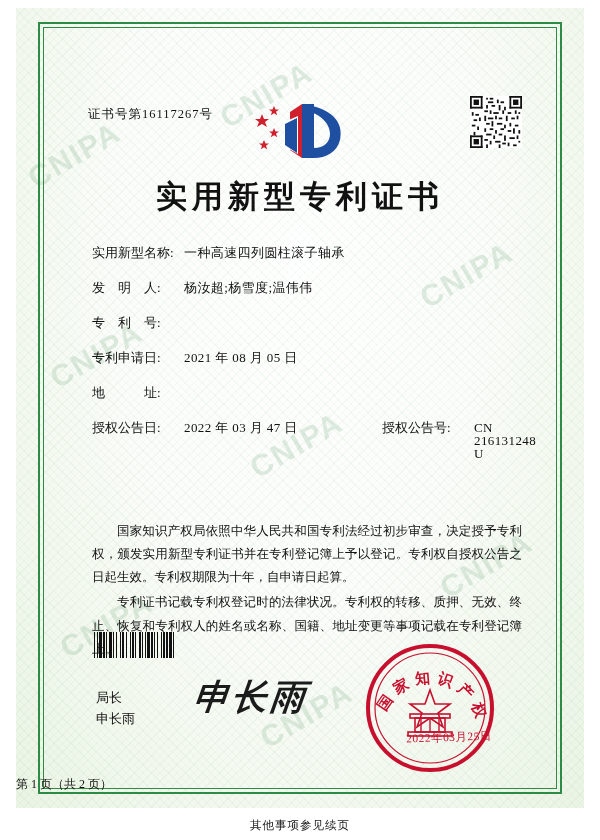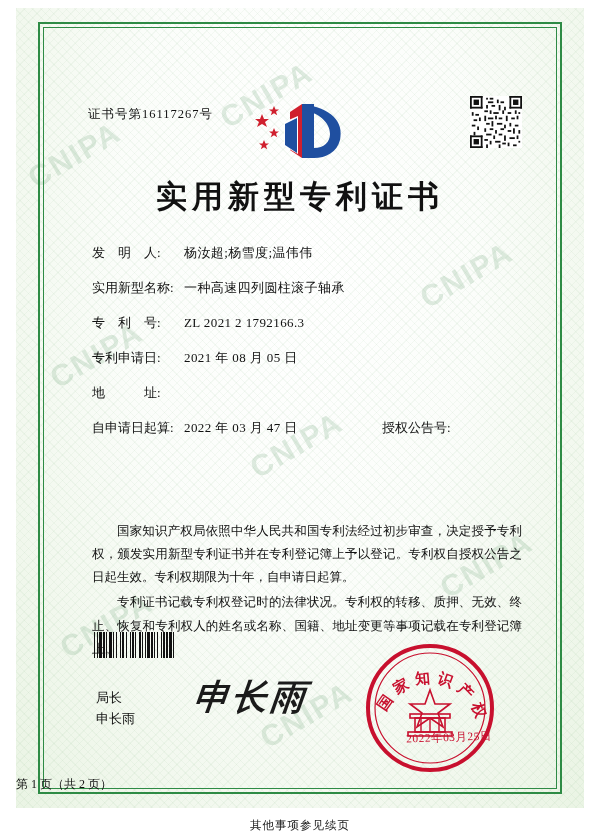--- a/index.html
+++ b/index.html
@@ -370,45 +370,45 @@
         <polygon points="34,8 35.5,11.5 39,11.5 36,13.8 37.2,17.3 34,15.2 30.8,17.3 32,13.8 29,11.5 32.5,11.5"></polygon>
         <polygon points="34,30 35.5,33.5 39,33.5 36,35.8 37.2,39.3 34,37.2 30.8,39.3 32,35.8 29,33.5 32.5,33.5"></polygon>
         <polygon points="24,42 25.5,45.5 29,45.5 26,47.8 27.2,51.3 24,49.2 20.8,51.3 22,47.8 19,45.5 22.5,45.5"></polygon>
       </g>
     </svg>
 
     <div class="title">实用新型专利证书</div>
 
     <div class="fields">
       <div class="field-row">
+        <div class="f-label">实用新型名称:</div>
+        <div class="f-value">一种高速四列圆柱滚子轴承</div>
+      </div>
+      <div class="field-row">
         <div class="f-label">发　明　人:</div>
         <div class="f-value">杨汝超;杨雪度;温伟伟</div>
       </div>
       <div class="field-row">
-        <div class="f-label">实用新型名称:</div>
-        <div class="f-value">一种高速四列圆柱滚子轴承</div>
-      </div>
-      <div class="field-row">
         <div class="f-label">专　利　号:</div>
-        <div class="f-value">ZL 2021 2 1792166.3</div>
       </div>
       <div class="field-row">
         <div class="f-label">专利申请日:</div>
         <div class="f-value">2021 年 08 月 05 日</div>
       </div>
       <div class="field-row">
         <div class="f-label">地　　　址:</div>
       </div>
       <div class="row-two">
         <div class="col-a">
-          <div class="f-label">自申请日起算:</div>
+          <div class="f-label">授权公告日:</div>
           <div class="f-value">2022 年 03 月 47 日</div>
         </div>
         <div class="col-b">
           <div class="f-label">授权公告号:</div>
+          <div class="f-value">CN 216131248 U</div>
         </div>
       </div>
     </div>
 
     <div class="paras">
       <p>国家知识产权局依照中华人民共和国专利法经过初步审查，决定授予专利权，颁发实用新型专利证书并在专利登记簿上予以登记。专利权自授权公告之日起生效。专利权期限为十年，自申请日起算。</p>
       <p>专利证书记载专利权登记时的法律状况。专利权的转移、质押、无效、终止、恢复和专利权人的姓名或名称、国籍、地址变更等事项记载在专利登记簿上。</p>
     </div>
 
     <div class="barcode" id="barcode"><span style="width:1px"></span><span style="width:2px;background:transparent"></span><span style="width:1px"></span><span style="width:1px;background:transparent"></span><span style="width:3px"></span><span style="width:1px;background:transparent"></span><span style="width:2px"></span><span style="width:1px;background:transparent"></span><span style="width:1px"></span><span style="width:2px;background:transparent"></span><span style="width:3px"></span><span style="width:1px;background:transparent"></span><span style="width:1px"></span><span style="width:2px;background:transparent"></span><span style="width:1px"></span><span style="width:3px;background:transparent"></span><span style="width:1px"></span><span style="width:1px;background:transparent"></span><span style="width:2px"></span><span style="width:2px;background:transparent"></span><span style="width:1px"></span><span style="width:3px;background:transparent"></span><span style="width:1px"></span><span style="width:1px;background:transparent"></span><span style="width:2px"></span><span style="width:1px;background:transparent"></span><span style="width:1px"></span><span style="width:3px;background:transparent"></span><span style="width:2px"></span><span style="width:1px;background:transparent"></span><span style="width:1px"></span><span style="width:2px;background:transparent"></span><span style="width:1px"></span><span style="width:1px;background:transparent"></span><span style="width:3px"></span><span style="width:1px;background:transparent"></span><span style="width:2px"></span><span style="width:1px;background:transparent"></span><span style="width:1px"></span><span style="width:2px;background:transparent"></span><span style="width:1px"></span><span style="width:3px;background:transparent"></span><span style="width:1px"></span><span style="width:1px;background:transparent"></span><span style="width:2px"></span><span style="width:1px;background:transparent"></span><span style="width:2px"></span><span style="width:1px;background:transparent"></span><span style="width:3px"></span><span style="width:1px;background:transparent"></span><span style="width:1px"></span><span style="width:2px;background:transparent"></span></div>

